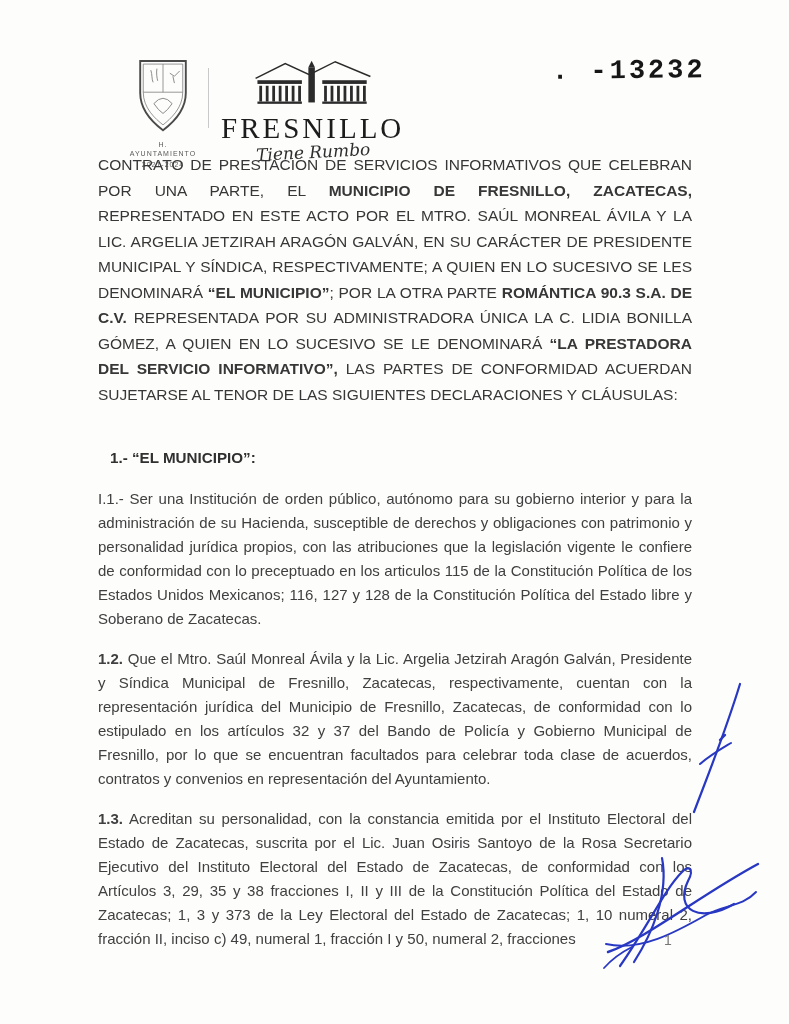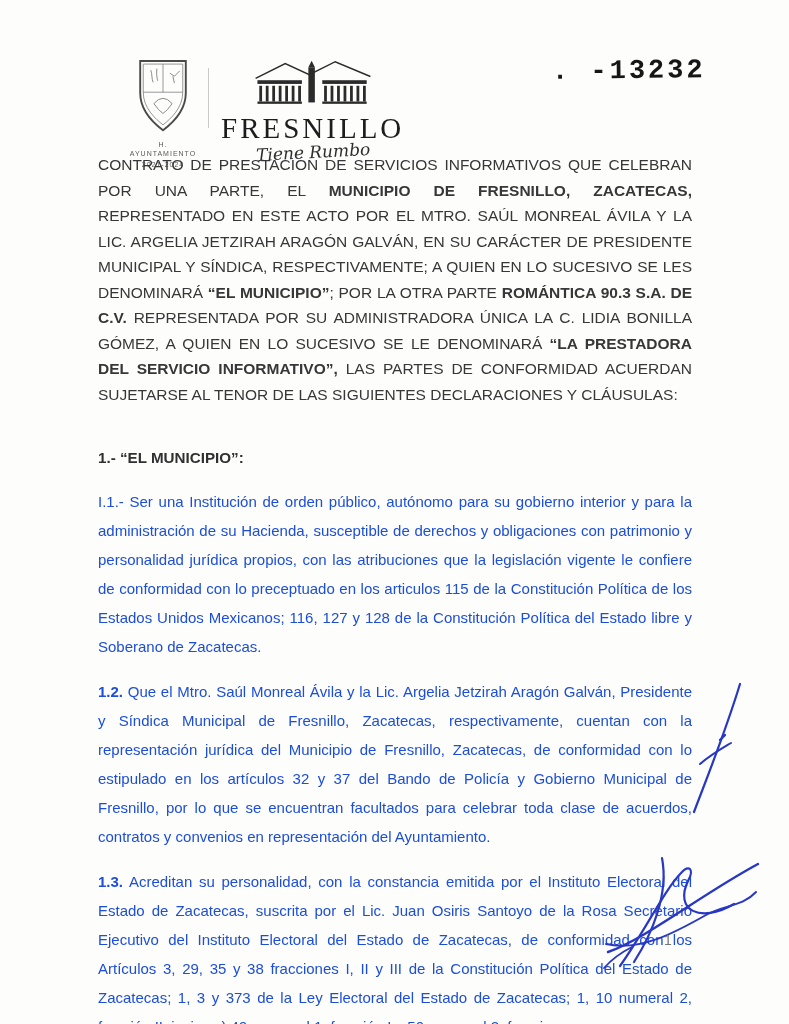--- a/index.html
+++ b/index.html
@@ -34,37 +34,37 @@
     font-family:"Liberation Mono", monospace;
     font-weight:bold;font-size:27px;letter-spacing:3px;
     color:#161616;transform:rotate(-0.6deg);
     white-space:pre;
   }
 
   
   .doc-body{position:absolute;left:98px;top:152px;width:594px;}
   .para{
     margin:0 0 16px 0;
-    font-size:15px;line-height:29px;
+    font-size:15px;line-height:24px;
     text-align:justify;
-    color:#1d4ed8;
+    color:#404040;
   }
   .para.caps{
     font-size:15.5px;line-height:25.5px;
     margin-bottom:42px;
     color:#373737;
   }
   .b{font-weight:bold;}
   .decl{
     font-size:15.5px;font-weight:bold;color:#303030;
     text-align:center;margin:0 0 22px 0;letter-spacing:1px;
   }
   .sect{
     font-size:15.2px;font-weight:bold;color:#303030;
-    text-align:left;margin:0 0 21px 0;
+    text-align:left;margin:0 0 21px 12px;
   }
 
   
   .sig-small{position:absolute;left:686px;top:678px;width:62px;height:142px;}
   .sig-large{position:absolute;left:602px;top:852px;width:166px;height:120px;}
   .page-number{
     position:absolute;left:664px;top:932px;
     font-size:14px;color:#767676;
   }
 </style>

